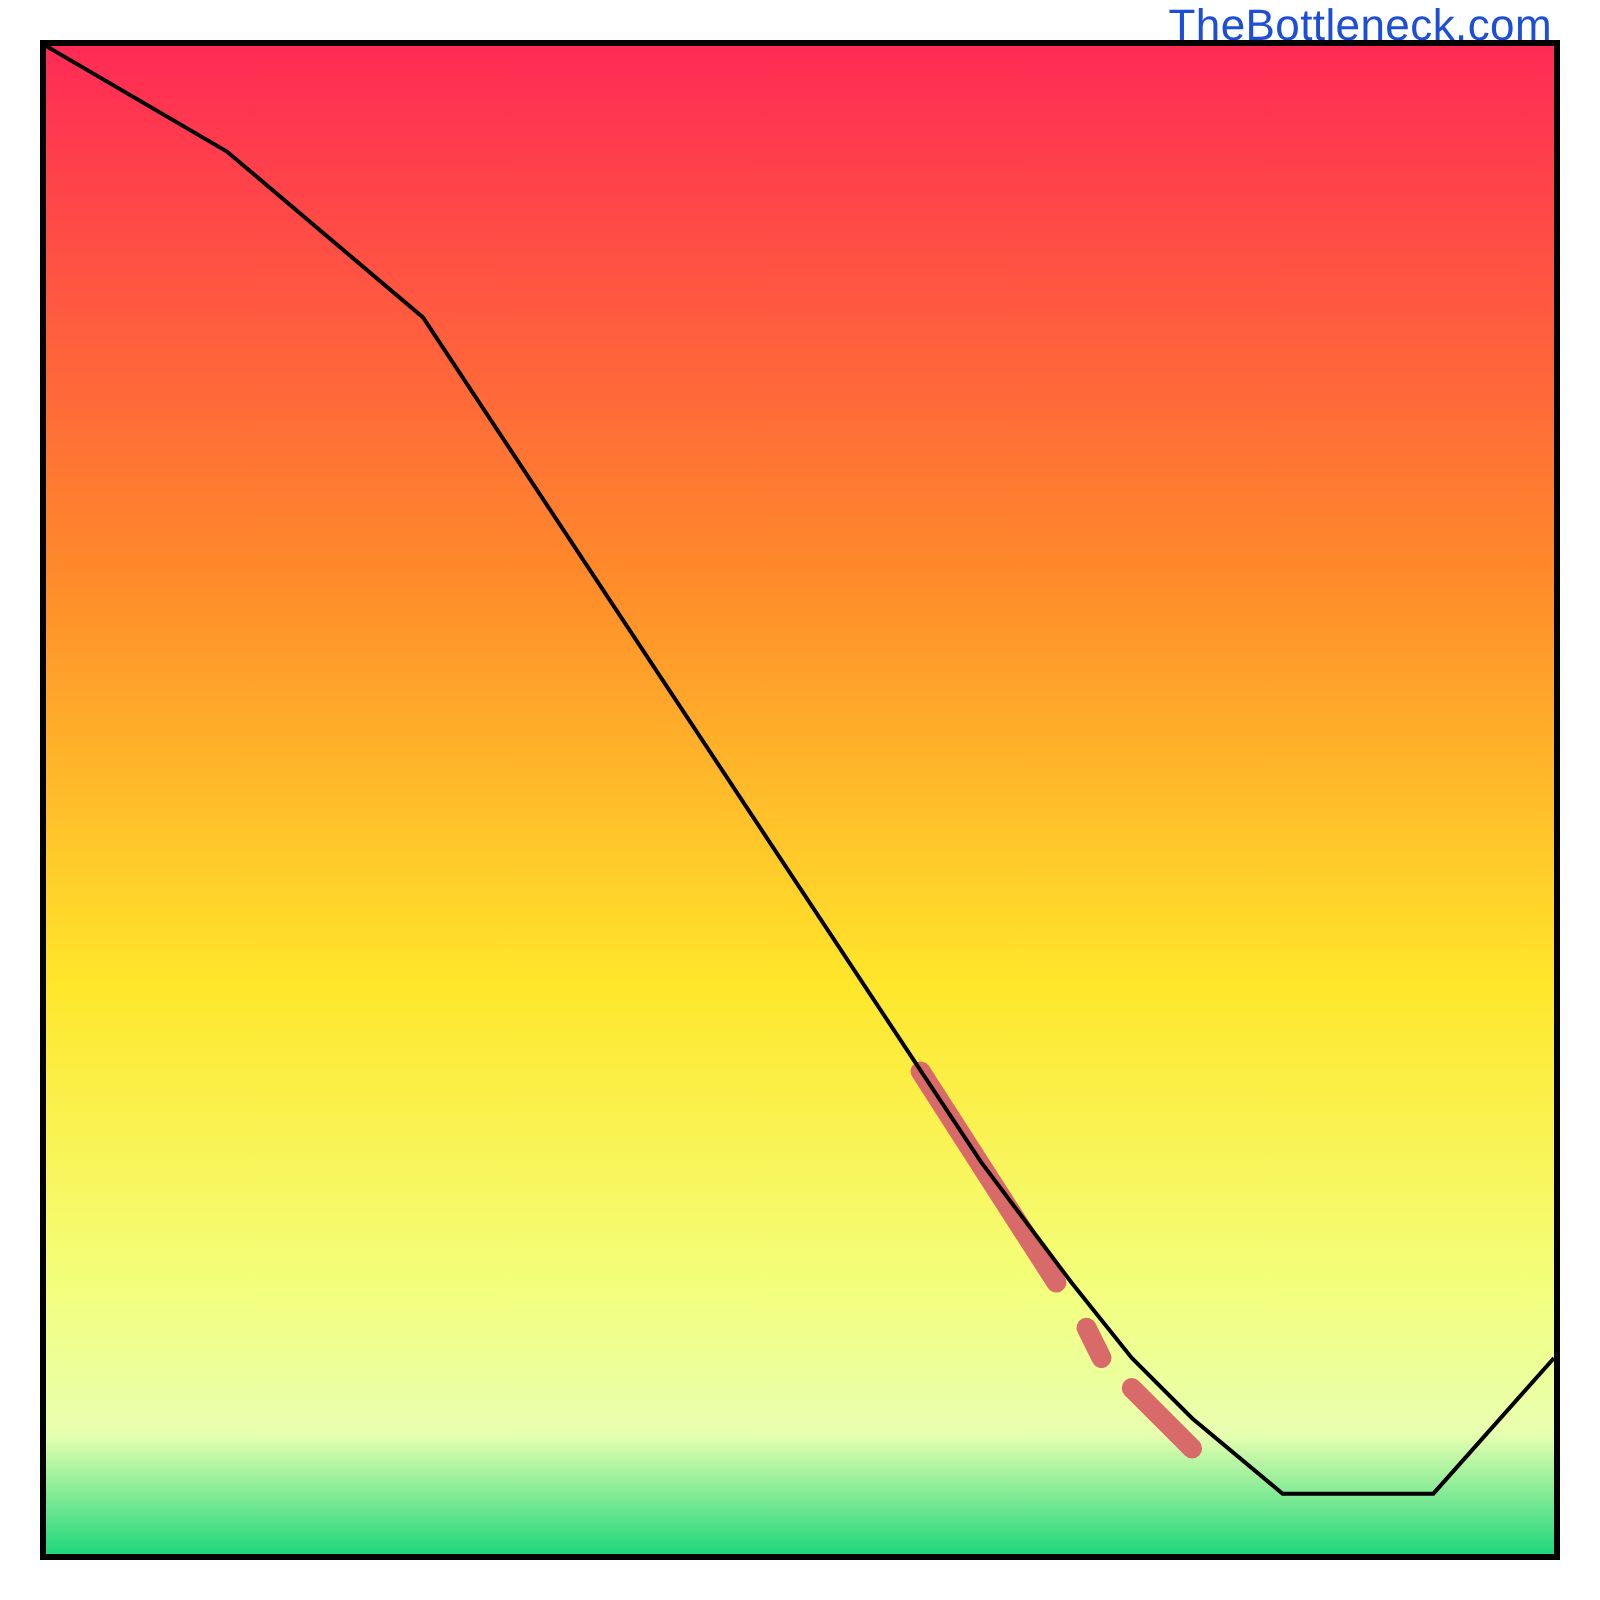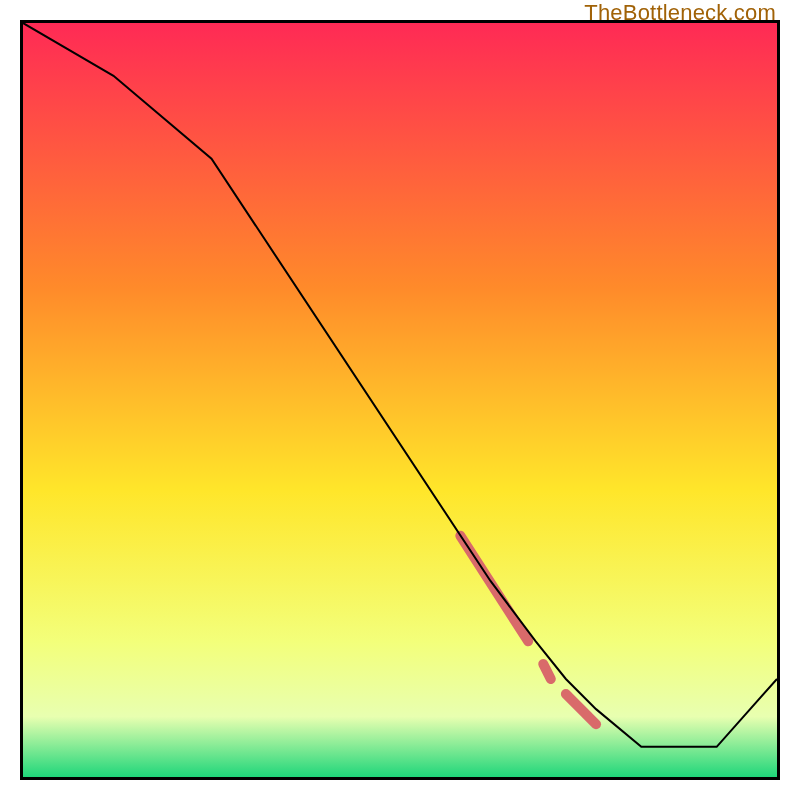--- a/index.html
+++ b/index.html
@@ -24,21 +24,21 @@
     height: 760px;
     border: 3px solid #000;
     box-sizing: border-box;
     overflow: hidden;
   }
   .watermark {
     position: absolute;
     top: 0px;
     right: 24px;
     font-size: 22px;
-    color: #a16207;
+    color: #1d4ed8;
     font-weight: 500;
     letter-spacing: 0.2px;
   }
   svg.curve {
     position: absolute;
     left: 0;
     top: 0;
   }
 </style>
 </head>

